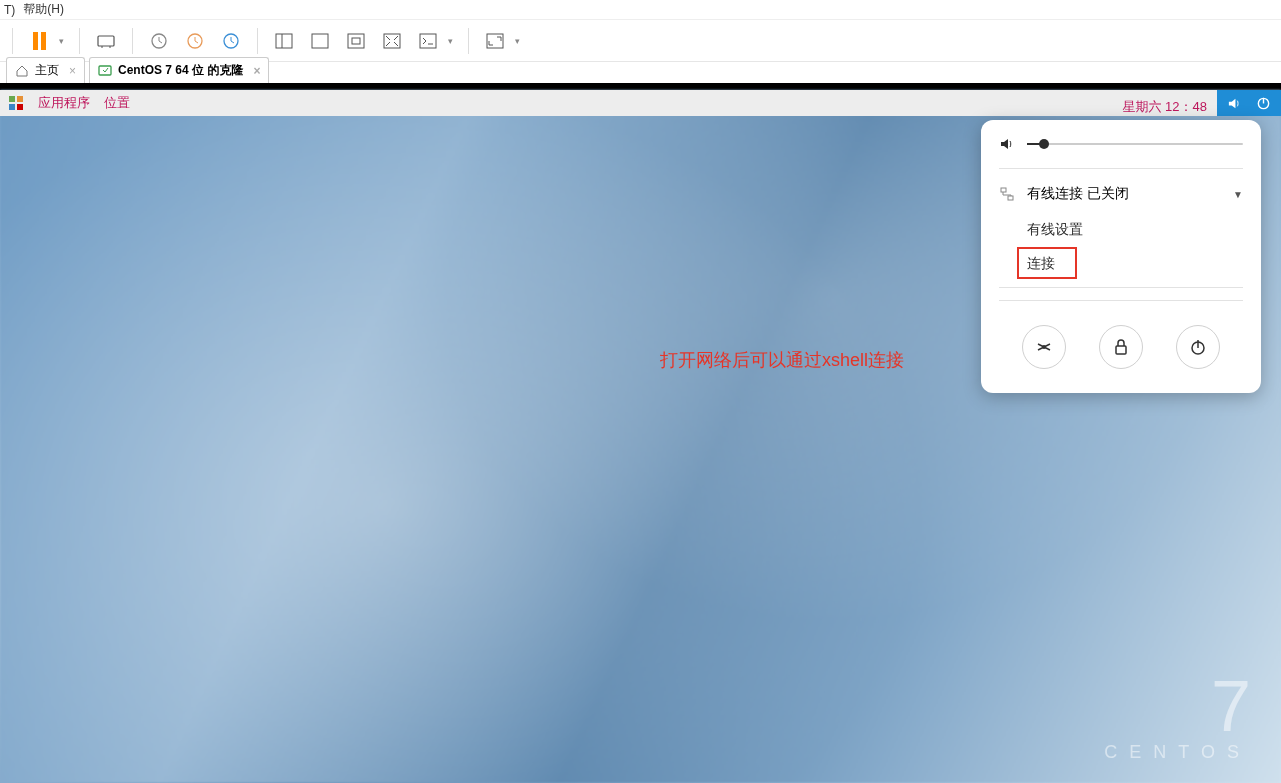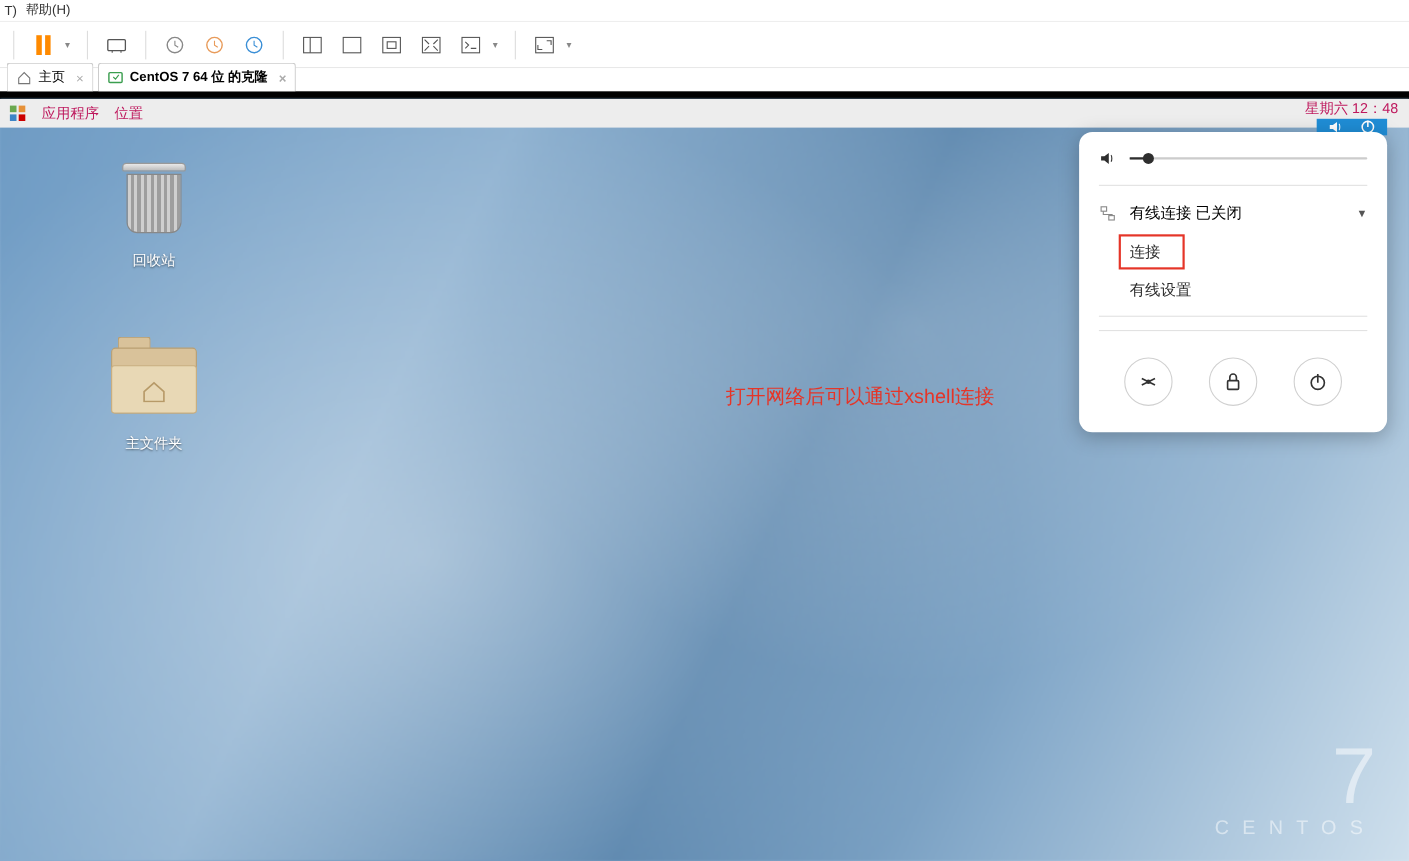--- a/index.html
+++ b/index.html
@@ -31,21 +31,21 @@
     radial-gradient(ellipse 900px 700px at 30% 60%, rgba(255,255,255,0.35), transparent 60%),
     radial-gradient(ellipse 600px 500px at 65% 30%, rgba(255,255,255,0.25), transparent 65%),
     linear-gradient(115deg,#6e9bc4 0%,#8fb2d1 30%,#517fa9 55%,#87abcb 75%,#cfe0ed 100%);
     filter: blur(1px);
   }
 
   
   .gnome-bar { position: relative; height: 26px; background: #ededed; display: flex; align-items: center; font-size: 13px; color: #be185d; z-index: 5; }
   .gnome-left { display: flex; align-items: center; gap: 14px; padding-left: 8px; }
   .gnome-left .appico { width: 16px; height: 16px; }
-  .gnome-right { margin-left: auto; display: flex; align-items: center; height: 100%; flex-direction: column; }
+  .gnome-right { margin-left: auto; display: flex; align-items: flex-end; height: 100%; }
   .clock { padding: 0 10px; }
   .tray { display: flex; align-items: center; height: 100%; background: #1f8dd6; color: #fff; padding: 0 10px; gap: 14px; }
   .tray svg { color: #fff; }
 
   
   .desk-icons { position: absolute; top: 50px; left: 80px; z-index: 2; }
   .dicon { width: 120px; text-align: center; color: #fff; font-size: 13px; text-shadow: 0 1px 2px rgba(0,0,0,.6); margin-bottom: 60px; }
   .dicon .glyph { width: 80px; height: 80px; margin: 0 auto 8px; display: flex; align-items: center; justify-content: center; }
 
   
@@ -217,44 +217,20 @@
             <path d="M11 5c1 1 1 5 0 6" stroke="#fff" fill="none"></path>
           </svg>
         <svg width="15" height="15" viewBox="0 0 16 16">
             <circle cx="8" cy="8" r="5.5" fill="none" stroke="#fff" stroke-width="1.5"></circle>
             <line x1="8" y1="2" x2="8" y2="8" stroke="#fff" stroke-width="1.5"></line>
           </svg>
       </div>
     </div>
   </div>
 
-  <div class="desk-icons">
-    <div class="dicon">
-      <div class="glyph">
-        <div class="trash">
-            <div class="lid"></div>
-            <div class="body"></div>
-          </div>
-      </div>
-      <div>回收站</div>
-    </div>
-    <div class="dicon">
-      <div class="glyph">
-        <div class="folder">
-          <div class="tab2"></div>
-            <div class="back"></div>
-            <div class="front"></div>
-          <svg class="home" width="24" height="20" viewBox="0 0 24 20">
-              <path d="M3 10l9-8 9 8v9H3z" fill="none" stroke="currentColor" stroke-width="1.5"></path>
-            </svg>
-        </div>
-      </div>
-      <div>主文件夹</div>
-    </div>
-  </div>
 
   <div class="centos-mark">
     <div class="seven">7</div>
     <div class="name">CENTOS</div>
   </div>
 
   <div class="annotation">打开网络后可以通过xshell连接</div>
 
   <div class="sysmenu">
     <div class="sm-vol">
@@ -272,25 +248,25 @@
 
     <div class="sm-header">
       <svg width="16" height="16" viewBox="0 0 16 16">
           <rect x="2" y="2" width="5" height="4" fill="none" stroke="#888"></rect>
           <rect x="9" y="10" width="5" height="4" fill="none" stroke="#888"></rect>
           <path d="M4 6v3h8v1" stroke="#888" fill="none"></path>
         </svg>
       <span>有线连接 已关闭</span>
       <span class="chev">▼</span>
     </div>
+    <div class="sm-sub">
+      <span>有线设置</span>
+    </div>
     <div class="sm-sub highlight">
       <span>连接</span>
-    </div>
-    <div class="sm-sub">
-      <span>有线设置</span>
     </div>
 
     <div class="sm-sep-wrap">
         <div class="sm-sep"></div>
       </div>
 
 
     <div class="sm-sep-wrap">
         <div class="sm-sep"></div>
       </div>

